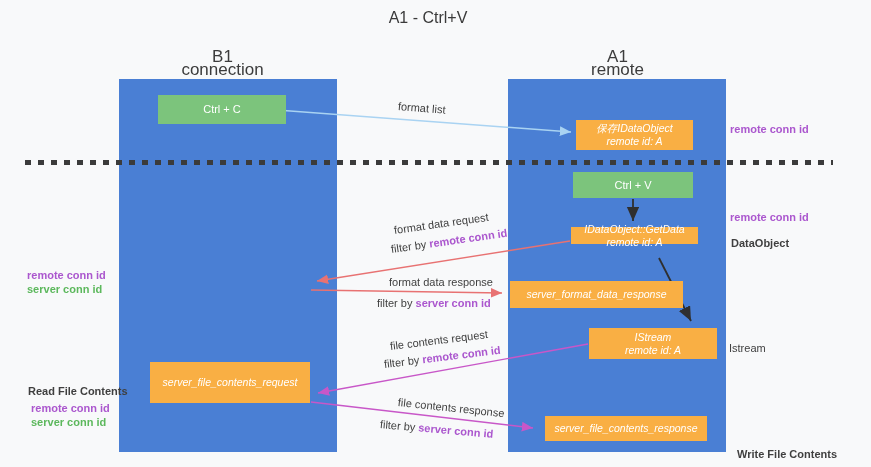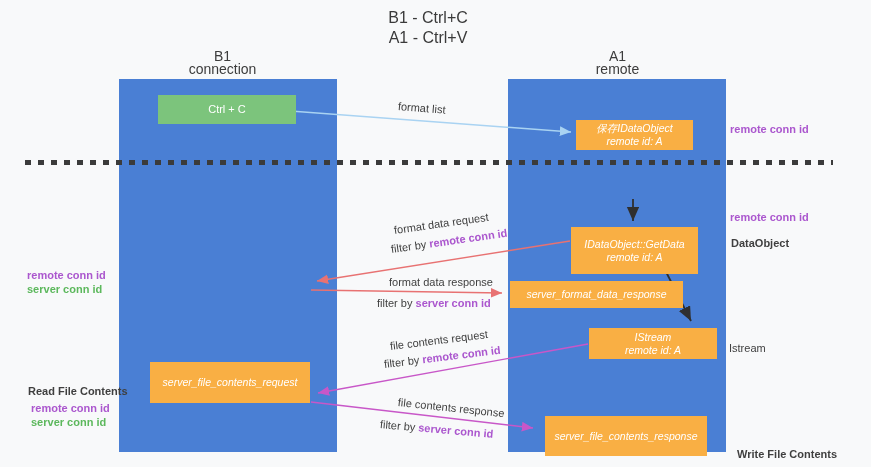--- a/index.html
+++ b/index.html
@@ -1,20 +1,20 @@
 <!DOCTYPE html>
 <html><head>
 <meta charset="utf-8">
 <style>
   * { margin:0; padding:0; box-sizing:border-box; }
   html,body { background:#f8f9fa; }
   body { font-family:"Liberation Sans", sans-serif; }
   .canvas { position:relative; width:871px; height:467px; background:#f8f9fa; overflow:hidden; color:#3c3c3c; }
   .title { position:absolute; left:0; top:8px; width:856px; text-align:center; font-size:16px; line-height:20px; color:#3a3a3a; }
-  .col-header { position:absolute; text-align:center; font-size:14px; line-height:13px; color:#3c3c3c; }
+  .col-header { position:absolute; text-align:center; font-size:17px; line-height:13px; color:#3c3c3c; }
   .col { position:absolute; background:#4a7fd4; }
   .dashed { position:absolute; left:25px; top:160px; width:808px; height:5px;
             background:repeating-linear-gradient(90deg,#3b3b3b 0 6px,transparent 6px 13px); }
   .box { position:absolute; display:flex; flex-direction:column; align-items:center; justify-content:center;
          color:#fff; text-align:center; font-size:11px; line-height:13px; }
   .box.small { font-size:10.5px;font-style:italic; }
   .gbox { background:#7cc47c; }
   .obox { background:#f9af44; }
   svg.arrows { position:absolute; left:0; top:0; pointer-events:none; }
   .lbl { position:absolute; font-size:11px; white-space:nowrap; color:#3f3f3f; }
@@ -22,21 +22,20 @@
   .greent { color:#5cb85c; font-weight:bold; }
   .rot { transform-origin:left center; }
   .stack { line-height:14px; }
 </style>
 </head>
 <body>
 
 <div class="canvas">
 
   <div class="title">
-    <div>B1 - Ctrl+C</div>
     <div>A1 - Ctrl+V</div>
   </div>
 
   <div class="col-header" style="left:160px;top:50px;width:125px;">
     <div>B1</div>
     <div>connection</div>
   </div>
   <div class="col-header" style="left:555px;top:50px;width:125px;">
     <div>A1</div>
     <div>remote</div>
@@ -64,50 +63,53 @@
     </defs>
     <line x1="277" y1="110" x2="571" y2="132" stroke="#a9d3f2" stroke-width="1.4" marker-end="url(#m-blue)"></line>
     <line x1="633" y1="199" x2="633" y2="221" stroke="#2f2f2f" stroke-width="1.8" marker-end="url(#m-black)"></line>
     <line x1="659" y1="258" x2="691" y2="321" stroke="#2f2f2f" stroke-width="1.8" marker-end="url(#m-black)"></line>
     <line x1="570" y1="241" x2="317" y2="281" stroke="#e87272" stroke-width="1.4" marker-end="url(#m-red)"></line>
     <line x1="311" y1="290" x2="502" y2="293" stroke="#e87272" stroke-width="1.4" marker-end="url(#m-red)"></line>
     <line x1="588" y1="344" x2="318" y2="393" stroke="#c857c8" stroke-width="1.4" marker-end="url(#m-mag)"></line>
     <line x1="311" y1="402" x2="533" y2="428" stroke="#c857c8" stroke-width="1.4" marker-end="url(#m-mag)"></line>
   </svg>
 
-  <div class="box gbox" style="left:158px;top:95px;width:138px;height:29px;">
+  <div class="box gbox" style="left:158px;top:95px;width:128px;height:29px;">
     <div>Ctrl + C</div>
   </div>
 
   <div class="box obox small" style="left:576px;top:120px;width:117px;height:30px;">
     <div>保存IDataObject</div>
     <div>remote id: A</div>
   </div>
 
+  <div class="box gbox" style="left:573px;top:172px;width:120px;height:26px;">
+    <div>Ctrl + V</div>
+  </div>
 
-  <div class="box obox small" style="left:571px;top:227px;width:127px;height:47px;align-items:center;">
+  <div class="box obox small" style="left:571px;top:227px;width:127px;height:17px;align-items:center;">
     <div>IDataObject::GetData</div>
     <div>remote id: A</div>
   </div>
 
 
   <div class="box obox small" style="left:510px;top:281px;width:173px;height:27px;">
     <div>server_format_data_response</div>
   </div>
 
   <div class="box obox small" style="left:589px;top:328px;width:128px;height:31px;">
     <div>IStream</div>
     <div>remote id: A</div>
   </div>
 
   <div class="box obox small" style="left:150px;top:362px;width:160px;height:41px;justify-content:center;">
     <div>server_file_contents_request</div>
   </div>
 
-  <div class="box obox small" style="left:545px;top:416px;width:162px;height:40px;">
+  <div class="box obox small" style="left:545px;top:416px;width:162px;height:25px;">
     <div>server_file_contents_response</div>
   </div>
 
   <div class="lbl rot" style="left:398px;top:100px;transform:rotate(4.5deg);">format list</div>
 
   <div class="lbl rot" style="left:394px;top:224px;transform:rotate(-8deg);">format data request</div>
   <div class="lbl rot" style="left:391px;top:243px;transform:rotate(-8deg);">
     <span>filter by </span><span class="purple">remote conn id</span>
   </div>
 

